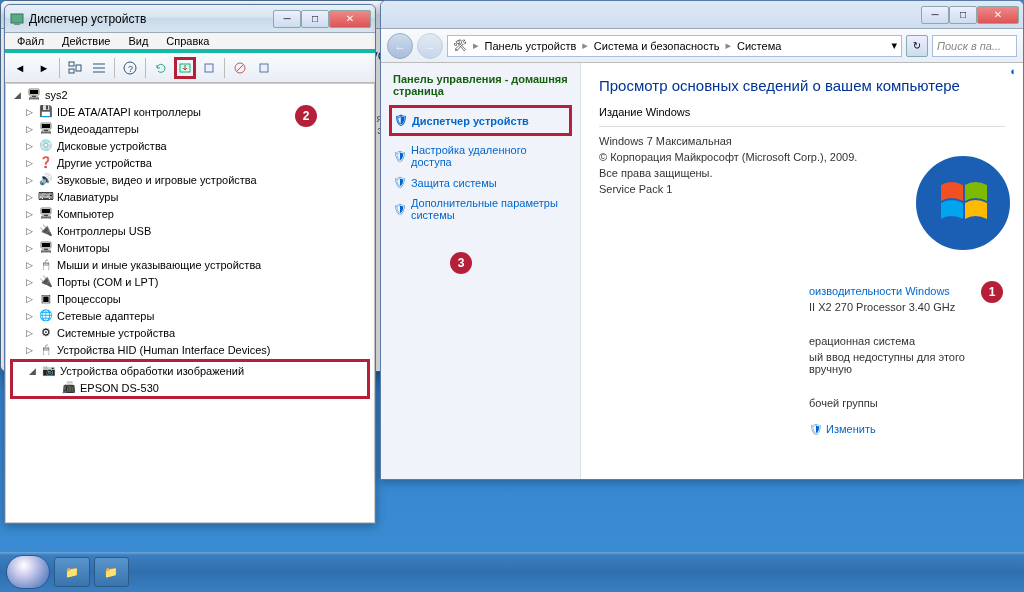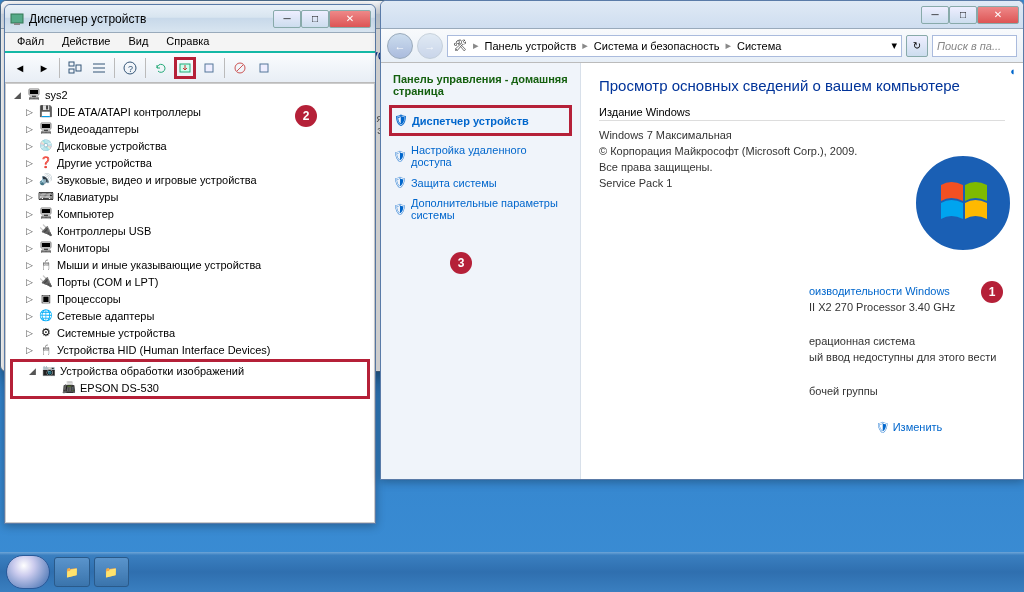--- a/index.html
+++ b/index.html
@@ -9,21 +9,21 @@
 .win { position: absolute; background: #f0f0f0; border: 1px solid #5a7ba8; border-radius: 6px 6px 0 0; box-shadow: 0 2px 10px rgba(0,0,0,.3); }
 .titlebar { height: 28px; background: linear-gradient(180deg, #e8f0f8 0%, #d8e5f0 45%, #c8d9ea 50%, #d8e5f0 100%); border-radius: 6px 6px 0 0; display: flex; align-items: center; padding: 0 4px; border-bottom: 1px solid #9ab; }
 .titlebar .icon { width: 16px; height: 16px; margin-right: 4px; }
 .titlebar .title { flex: 1; font-size: 12px; color: #000; }
 .winbtns { display: flex; gap: 0; }
 .winbtn { width: 28px; height: 18px; border: 1px solid #8aa; border-radius: 2px; background: linear-gradient(#eef,#cde); font-size: 10px; display: flex; align-items: center; justify-content: center; cursor: pointer; }
 .winbtn.close { background: linear-gradient(#e88,#d55); color: #fff; width: 42px; }
 
 
 #devmgr { left: 4px; top: 4px; width: 372px; height: 520px; }
-.menubar { height: 20px; background: #f4f4f4; display: flex; padding: 0 4px; gap: 2px; border-bottom: 2px solid #14b8a6; }
+.menubar { height: 20px; background: #f4f4f4; display: flex; padding: 0 4px; gap: 2px; border-bottom: 4px solid #14b8a6; }
 .menubar span { padding: 2px 8px; cursor: pointer; }
 .toolbar { height: 30px; background: linear-gradient(#fafcfe,#e8eef5); border-bottom: 1px solid #bbb; display: flex; align-items: center; padding: 0 4px; gap: 2px; }
 .tbtn { width: 22px; height: 22px; border: 1px solid transparent; display: flex; align-items: center; justify-content: center; cursor: pointer; }
 .tsep { width: 1px; height: 20px; background: #bbb; margin: 0 2px; }
 .tree { background: #fff; height: calc(100% - 78px); overflow: auto; padding: 2px 4px; border: 1px solid #ccc; margin: 0; }
 .tree-item { display: flex; align-items: center; height: 17px; padding-left: 4px; cursor: pointer; white-space: nowrap; }
 .expander { width: 12px; font-size: 9px; color: #555; }
 .tree-icon { width: 16px; height: 14px; margin-right: 3px; display: inline-flex; align-items: center; justify-content: center; }
 .indent1 { padding-left: 16px; }
 .indent2 { padding-left: 48px; }
@@ -38,21 +38,21 @@
 .crumb { color: #000; padding: 0 4px; cursor: pointer; }
 .crumb-sep { color: #888; }
 .searchbox { width: 85px; height: 22px; border: 1px solid #abd; background: #fff; padding: 0 4px; color: #888; font-style: italic; display: flex; align-items: center; }
 .cpl-body { display: flex; height: calc(100% - 62px); }
 .cpl-side { width: 200px; background: #f0f4fa; border-right: 1px solid #d8e0ea; padding: 10px 12px; }
 .cpl-side-title { color: #1a4; color: #2a5a2a; font-size: 11px; margin-bottom: 8px; color: #15600f; font-weight: bold; }
 .cpl-link { display: flex; align-items: center; padding: 4px 0; color: #0066cc; cursor: pointer; gap: 4px; }
 .cpl-link.sel { font-weight: bold; }
 .cpl-main { flex: 1; padding: 14px 18px; position: relative; }
 .cpl-h1 { font-size: 15px; color: #003399; margin-bottom: 12px; }
-.cpl-section-title { font-size: 11px; border-bottom: 1px solid #ddd; padding-bottom: 2px; margin: 6px 0; }
+.cpl-section-title { font-size: 11px; border-bottom: 1px solid #ddd; padding-bottom: 8px; margin: 6px 0; }
 .cpl-text { font-size: 11px; color: #333; padding: 2px 0; }
 .winlogo { position: absolute; right: 10px; top: 90px; width: 100px; height: 100px; }
 .badge { position: absolute; width: 22px; height: 22px; border-radius: 11px; background: #b52038; color: #fff; display: flex; align-items: center; justify-content: center; font-size: 12px; font-weight: bold; }
 
 
 #dlg { left: 246px; top: 220px; width: 612px; height: 372px; background: #fff; border: 1px solid #4a6a8a; border-radius: 6px; box-shadow: 0 4px 20px rgba(0,0,0,.4); }
 #dlg .titlebar { background: linear-gradient(180deg, #fdfdfe 0%, #eef3f9 45%, #dce7f3 50%, #eaf1f8 100%); }
 #dlg .winbtn.close { background: linear-gradient(#e97a6e,#d14530); }
 .dlg-body { padding: 18px 30px; }
 .dlg-q { font-size: 14px; color: #003399; margin-bottom: 20px; }
@@ -298,23 +298,23 @@
       <div class="cpl-h1">Просмотр основных сведений о вашем компьютере</div>
       <div class="cpl-section-title">Издание Windows</div>
       <div class="cpl-text">Windows 7 Максимальная</div>
       <div class="cpl-text">© Корпорация Майкрософт (Microsoft Corp.), 2009.</div>
       <div class="cpl-text">Все права защищены.</div>
       <div class="cpl-text">Service Pack 1</div>
       <div style="position:absolute; right:14px; top:220px; text-align:left; width:200px;">
         <div class="cpl-text" style="color:#06c">оизводительности Windows</div>
         <div class="cpl-text">II X2 270 Processor   3.40 GHz</div>
         <div class="cpl-text" style="margin-top:18px">ерационная система</div>
-        <div class="cpl-text">ый ввод недоступны для этого вести</div>
+        <div class="cpl-text">ый ввод недоступны для этого вручную</div>
         <div class="cpl-text" style="margin-top:18px">бочей группы</div>
-        <div class="cpl-text" style="color:#06c;text-align:center;margin-top:20px"><span>🛡</span> <span>Изменить</span></div>
+        <div class="cpl-text" style="color:#06c;text-align:left;margin-top:10px"><span>🛡</span> <span>Изменить</span></div>
       </div>
       <div class="winlogo">
         <svg viewBox="0 0 100 100">
             <circle cx="50" cy="50" r="48" fill="#1a5fb4" stroke="#fff" stroke-width="2"></circle>
             <g transform="translate(28,28)">
               <path d="M0 4 Q10 -2 22 4 L22 20 Q10 14 0 20 Z" fill="#f25022"></path>
               <path d="M24 4 Q34 -2 46 4 L46 20 Q34 14 24 20 Z" fill="#7fba00"></path>
               <path d="M0 22 Q10 16 22 22 L22 38 Q10 32 0 38 Z" fill="#00a4ef"></path>
               <path d="M24 22 Q34 16 46 22 L46 38 Q34 32 24 38 Z" fill="#ffb900"></path>
             </g>

